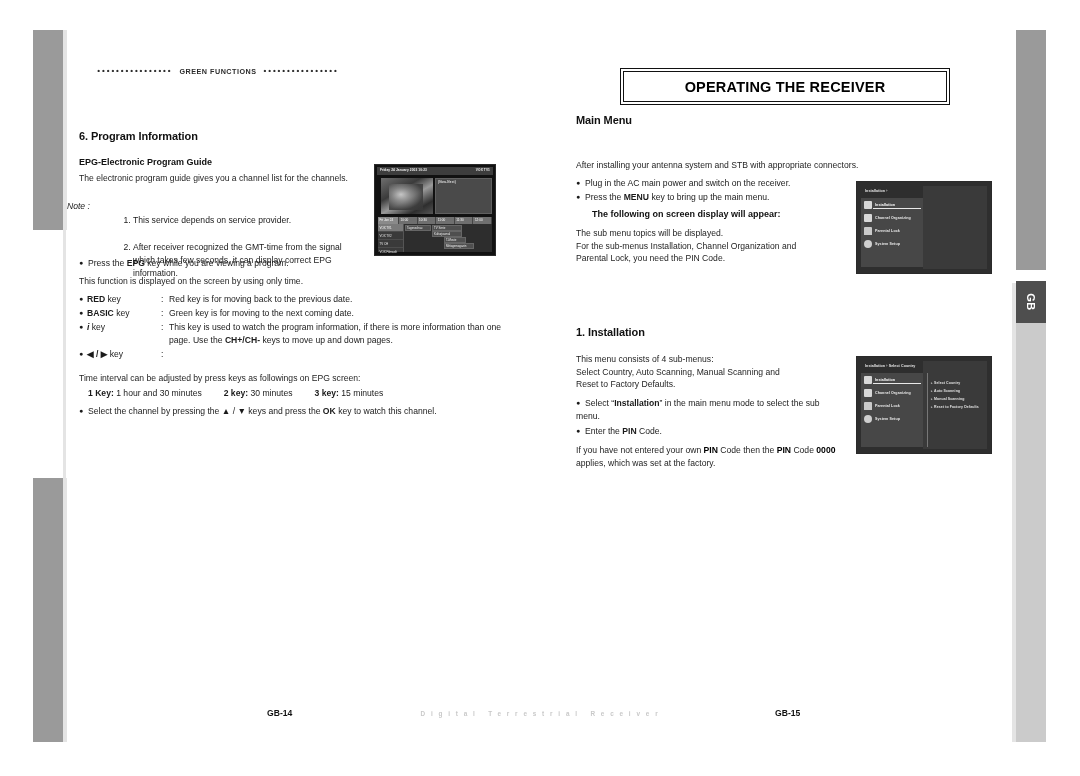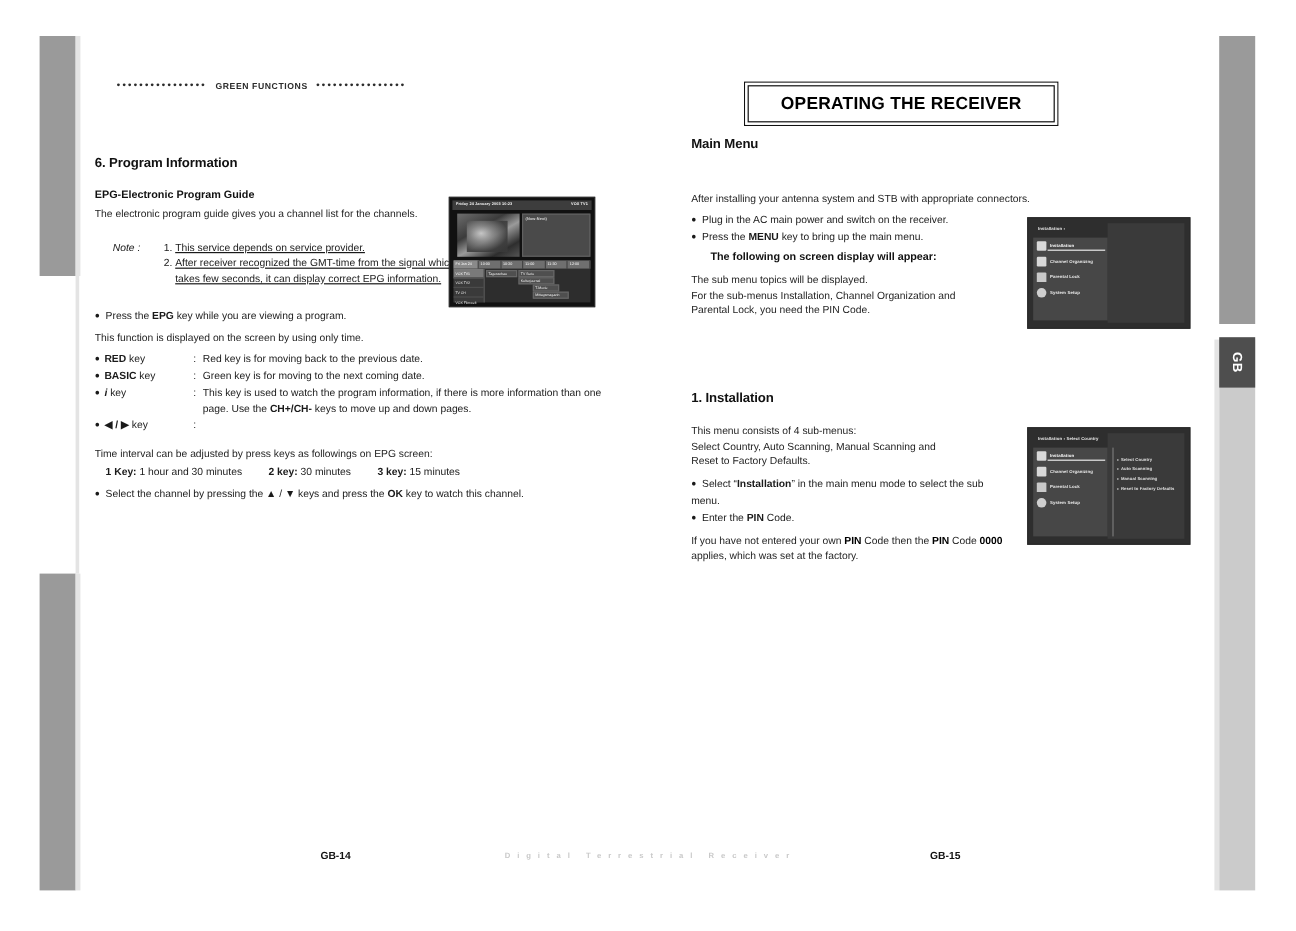--- a/index.html
+++ b/index.html
@@ -102,41 +102,41 @@
     vertical-align: 1px;
   }
 
   
   .note-block { position: absolute; font-size: 8.6px; line-height: 12.9px; }
   .note-block .note-lbl {
     position: absolute; left: 0; top: 0;
     font-style: italic;
   }
   .note-block .note-items { margin-left: 39px; }
-  .note-block .note-items li { margin: 0; padding: 0; }
+  .note-block .note-items li { margin: 14px; padding: 0; }
   .note-block ol { margin: 0; padding-left: 13px; }
   .note-block ol li { padding-left: 2px; }
 
   
   .keylist { position: absolute; font-size: 8.6px; line-height: 12.9px; }
   .keyrow { position: relative; margin-bottom: 1.2px; }
   .keyrow .kl { position: absolute; left: 0; top: 0; width: 82px; }
   .keyrow .kl .bul { display:inline-block; width: 8px; font-size: 7px; vertical-align: 1px; }
   .keyrow .kcolon { position: absolute; left: 82px; top: 0; }
   .keyrow .kd { margin-left: 90px; display: block; }
 
   
   .timings { position: absolute; font-size: 8.6px; line-height: 12.6px; white-space: nowrap; }
   .timings .seg { margin-right: 22px; }
 
   
   .banner {
     position: absolute;
     left: 620px; top: 68px;
-    width: 262px; height: 37px;
+    width: 330px; height: 37px;
     border: 1px solid #111;
     background: #fff;
     display: flex;
     align-items: center;
     justify-content: center;
   }
   .banner-inner {
     width: 100%; height: 100%;
     border: 2.5px solid #ffffff;
     outline: 1px solid #111;
@@ -319,21 +319,21 @@
 <div class="running-head">
   <span class="dots">••••••••••••••••</span><span class="rh-label">GREEN FUNCTIONS</span><span class="dots">••••••••••••••••</span>
 </div>
 
 <h2 class="sec-title left-sec">6. Program Information</h2>
 
 <div class="sub-head" style="top:157px; left:79px;">EPG-Electronic Program Guide</div>
 
 <div class="body-text" style="top:172px; left:79px; width:270px;">The electronic program guide gives you a channel list for the channels.</div>
 
-<div class="note-block" style="top:200px; left:94px; width:300px;text-decoration:underline;">
+<div class="note-block" style="top:200px; left:67px; width:300px;">
   <span class="note-lbl ital">Note :</span>
   <div class="note-items">
     <ol>
       <li>This service depends on service provider.</li>
       <li>After receiver recognized the GMT-time from the signal which takes few seconds, it can display correct EPG information.</li>
     </ol>
   </div>
 </div>
 
 <div class="bullet-row" style="top:257px; left:79px; width:300px;">

